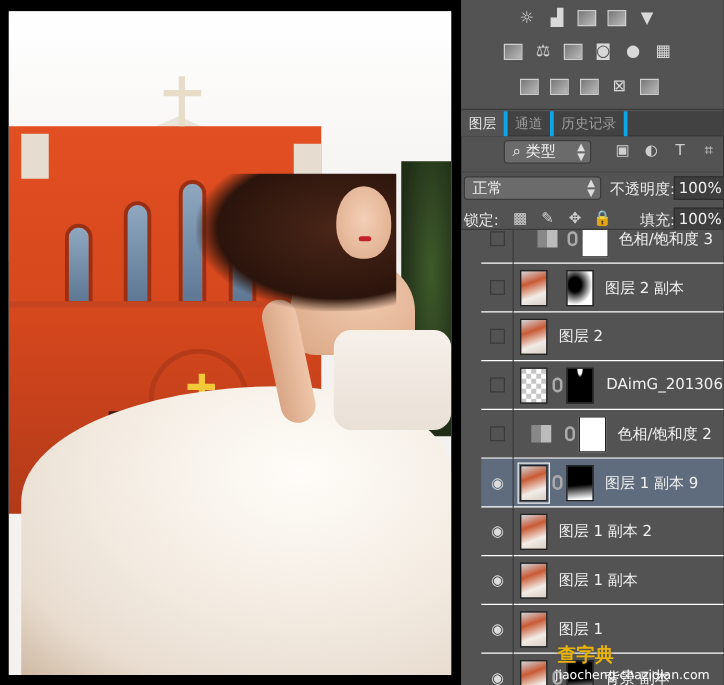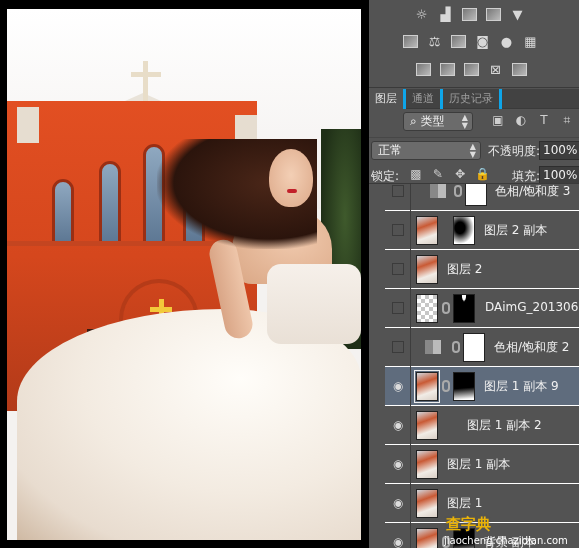--- a/index.html
+++ b/index.html
@@ -271,21 +271,21 @@
         <div class="link" style="left:57px;"></div>
         <div class="mask grad" style="left:68px;"></div>
         <span class="lname" style="left:99px;">图层 1 副本 9</span>
       </div>
 
       <div class="layer" style="top:222px;">
         <div class="vis">
             <div class="eye">◉</div>
           </div>
         <div class="thumb" style="left:31px;"></div>
-        <span class="lname" style="left:62px;margin-left:20px;">图层 1 副本 2</span>
+        <span class="lname" style="left:62px;">图层 1 副本 2</span>
       </div>
 
       <div class="layer" style="top:261px;">
         <div class="vis">
             <div class="eye">◉</div>
           </div>
         <div class="thumb" style="left:31px;"></div>
         <span class="lname" style="left:62px;">图层 1 副本</span>
       </div>
 

